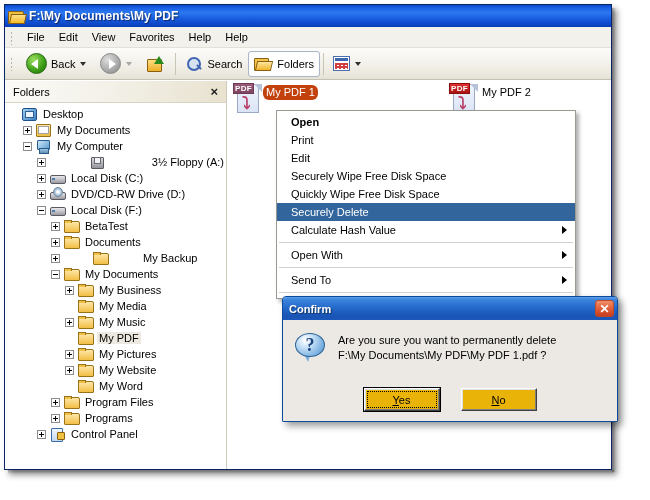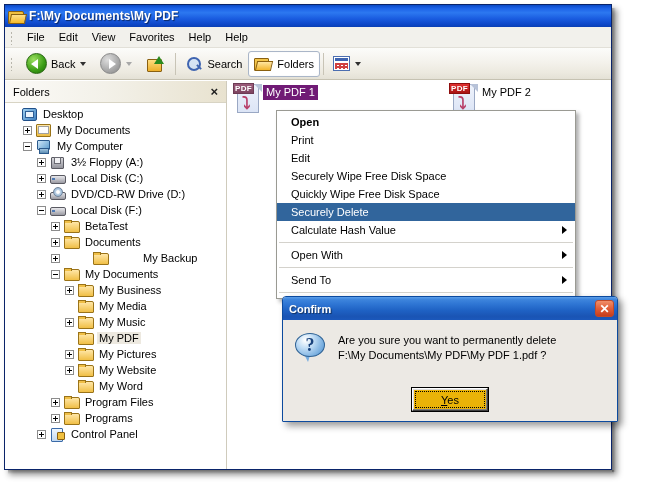--- a/index.html
+++ b/index.html
@@ -413,21 +413,21 @@
     font-family: "Liberation Serif", serif;
     line-height: 17px;
   }
   .file-name {
     font-size: 11px; color: #000;
     padding: 1px 3px 2px 3px;
     margin-top: 2px;
     white-space: nowrap;
   }
   .file-item.selected .file-name {
-    background: #701a75; color: #ffffff;
+    background: #c2410c; color: #ffffff; border-radius: 6px;
   }
 
   
   #ctx-menu {
     position: absolute;
     left: 271px; top: 105px;
     width: 300px;
     background: #ffffff;
     border: 1px solid #9a9a93;
     box-shadow: 3px 3px 4px rgba(0,0,0,0.32);
@@ -643,21 +643,21 @@
           <div class="trow" style="padding-left: 18px;">
             <span class="tgl plus"></span>
             <span class="ti ic-mydocs"></span>
             <span class="tlabel">My Documents</span>
           </div>
           <div class="trow" style="padding-left: 18px;">
             <span class="tgl minus"></span>
             <span class="ti ic-computer"></span>
             <span class="tlabel">My Computer</span>
           </div>
-          <div class="trow" style="padding-left: 32px;">
+          <div class="trow" style="padding-left: 32px; justify-content: space-between;">
             <span class="tgl plus"></span>
             <span class="ti ic-floppy"></span>
             <span class="tlabel">3½ Floppy (A:)</span>
           </div>
           <div class="trow" style="padding-left: 32px;">
             <span class="tgl plus"></span>
             <span class="ti ic-disk"></span>
             <span class="tlabel">Local Disk (C:)</span>
           </div>
           <div class="trow" style="padding-left: 32px;">
@@ -814,19 +814,22 @@
       </span>
       <div id="dlg-text">
         <div>Are you sure you want to permanently delete</div>
         <div>F:\My Documents\My PDF\My PDF 1.pdf ?</div>
       </div>
     </div>
     <div id="dlg-buttons">
       <div class="dlg-btn default">
         <span><span class="acc">Y</span>es</span>
       </div>
+      <div class="dlg-btn">
+        <span><span class="acc">N</span>o</span>
+      </div>
     </div>
   </div>
 
 </div>
 
 <div id="outer-shadow-r"></div>
 <div id="outer-shadow-b"></div>
 
 </body></html>

